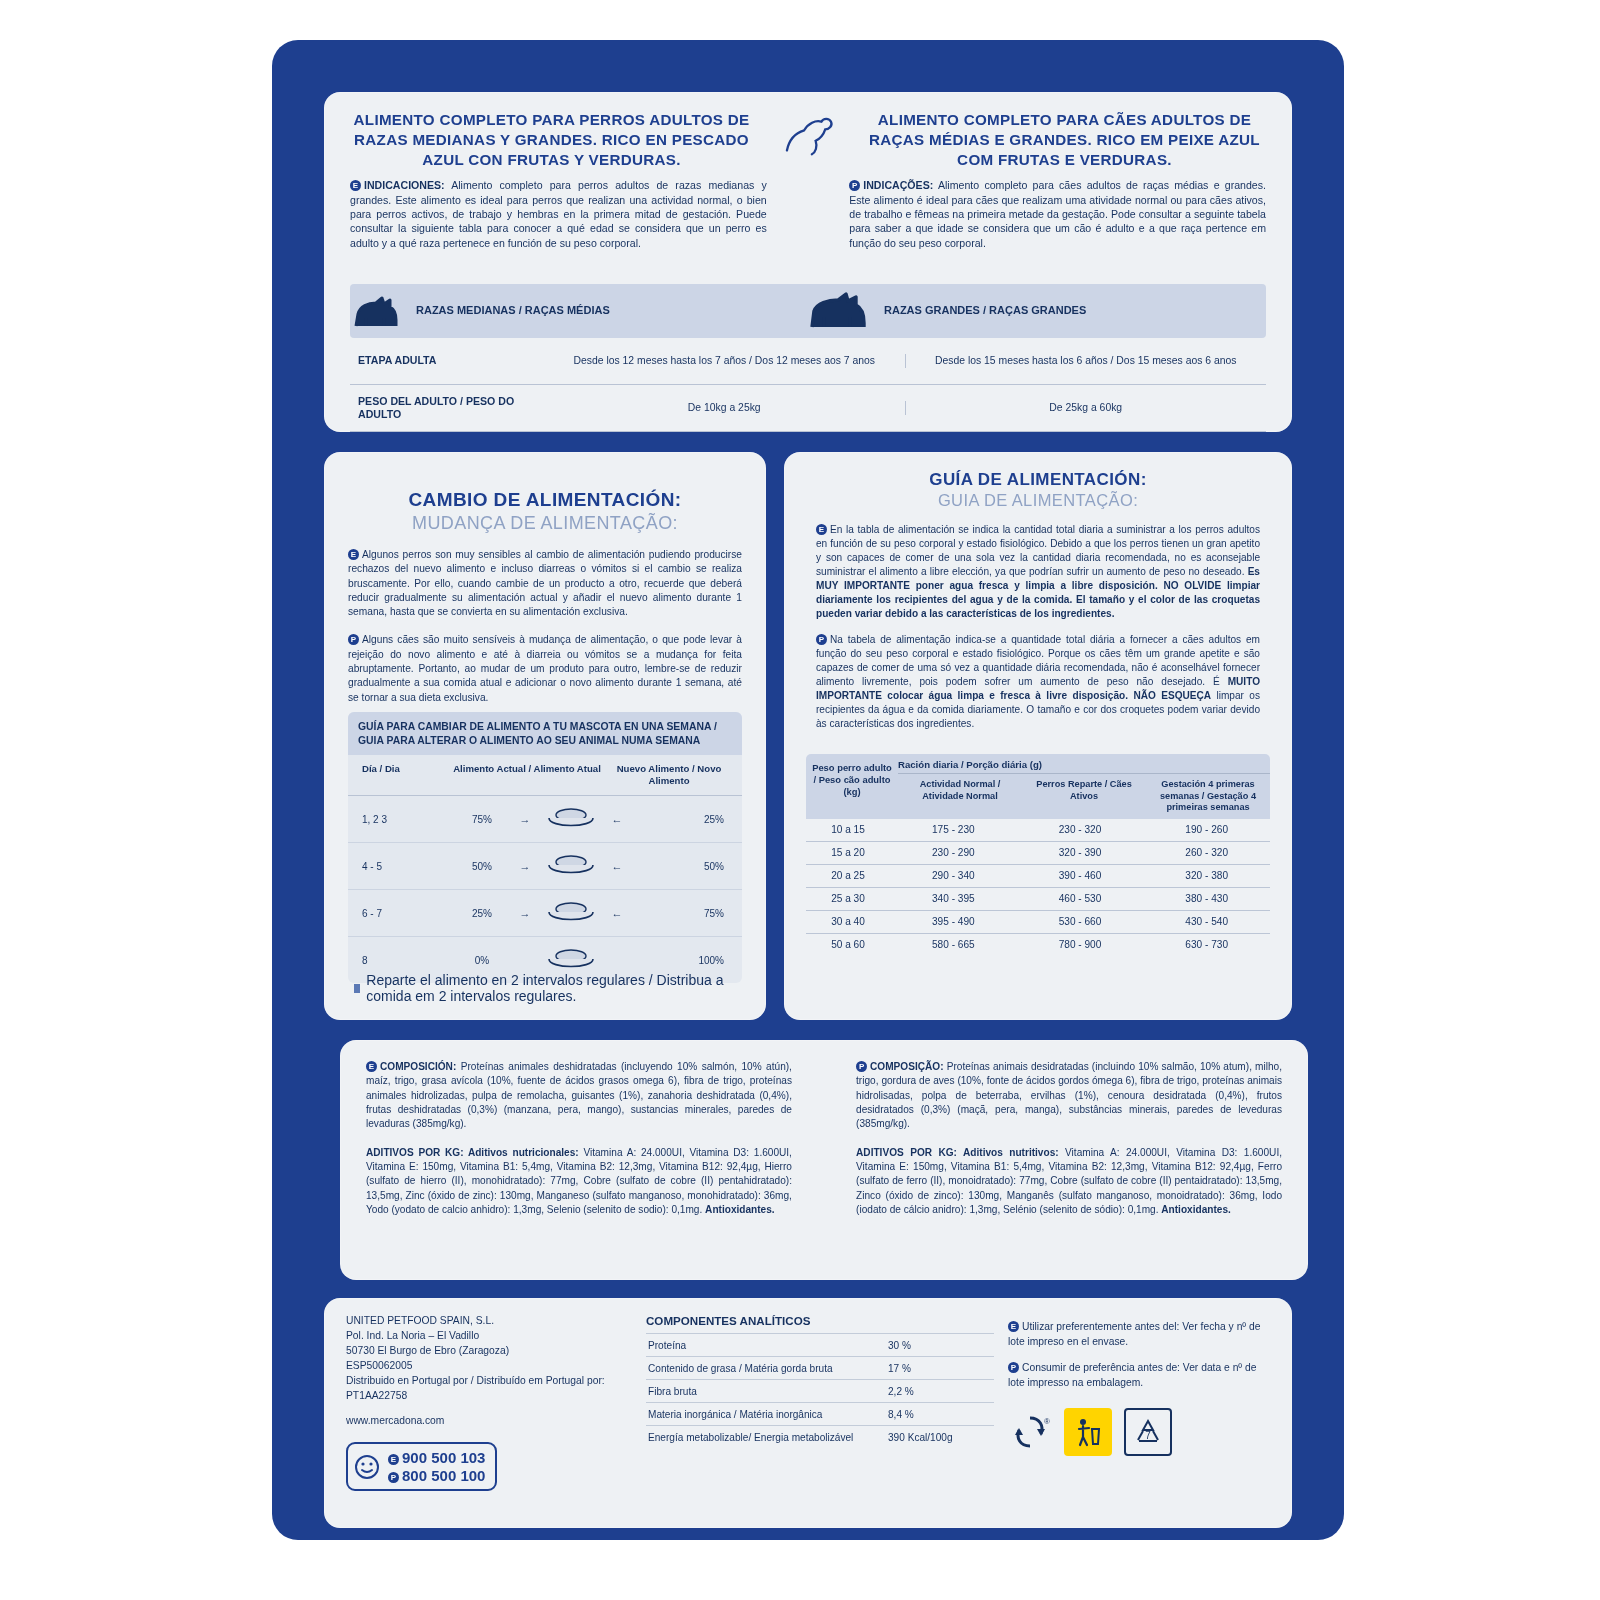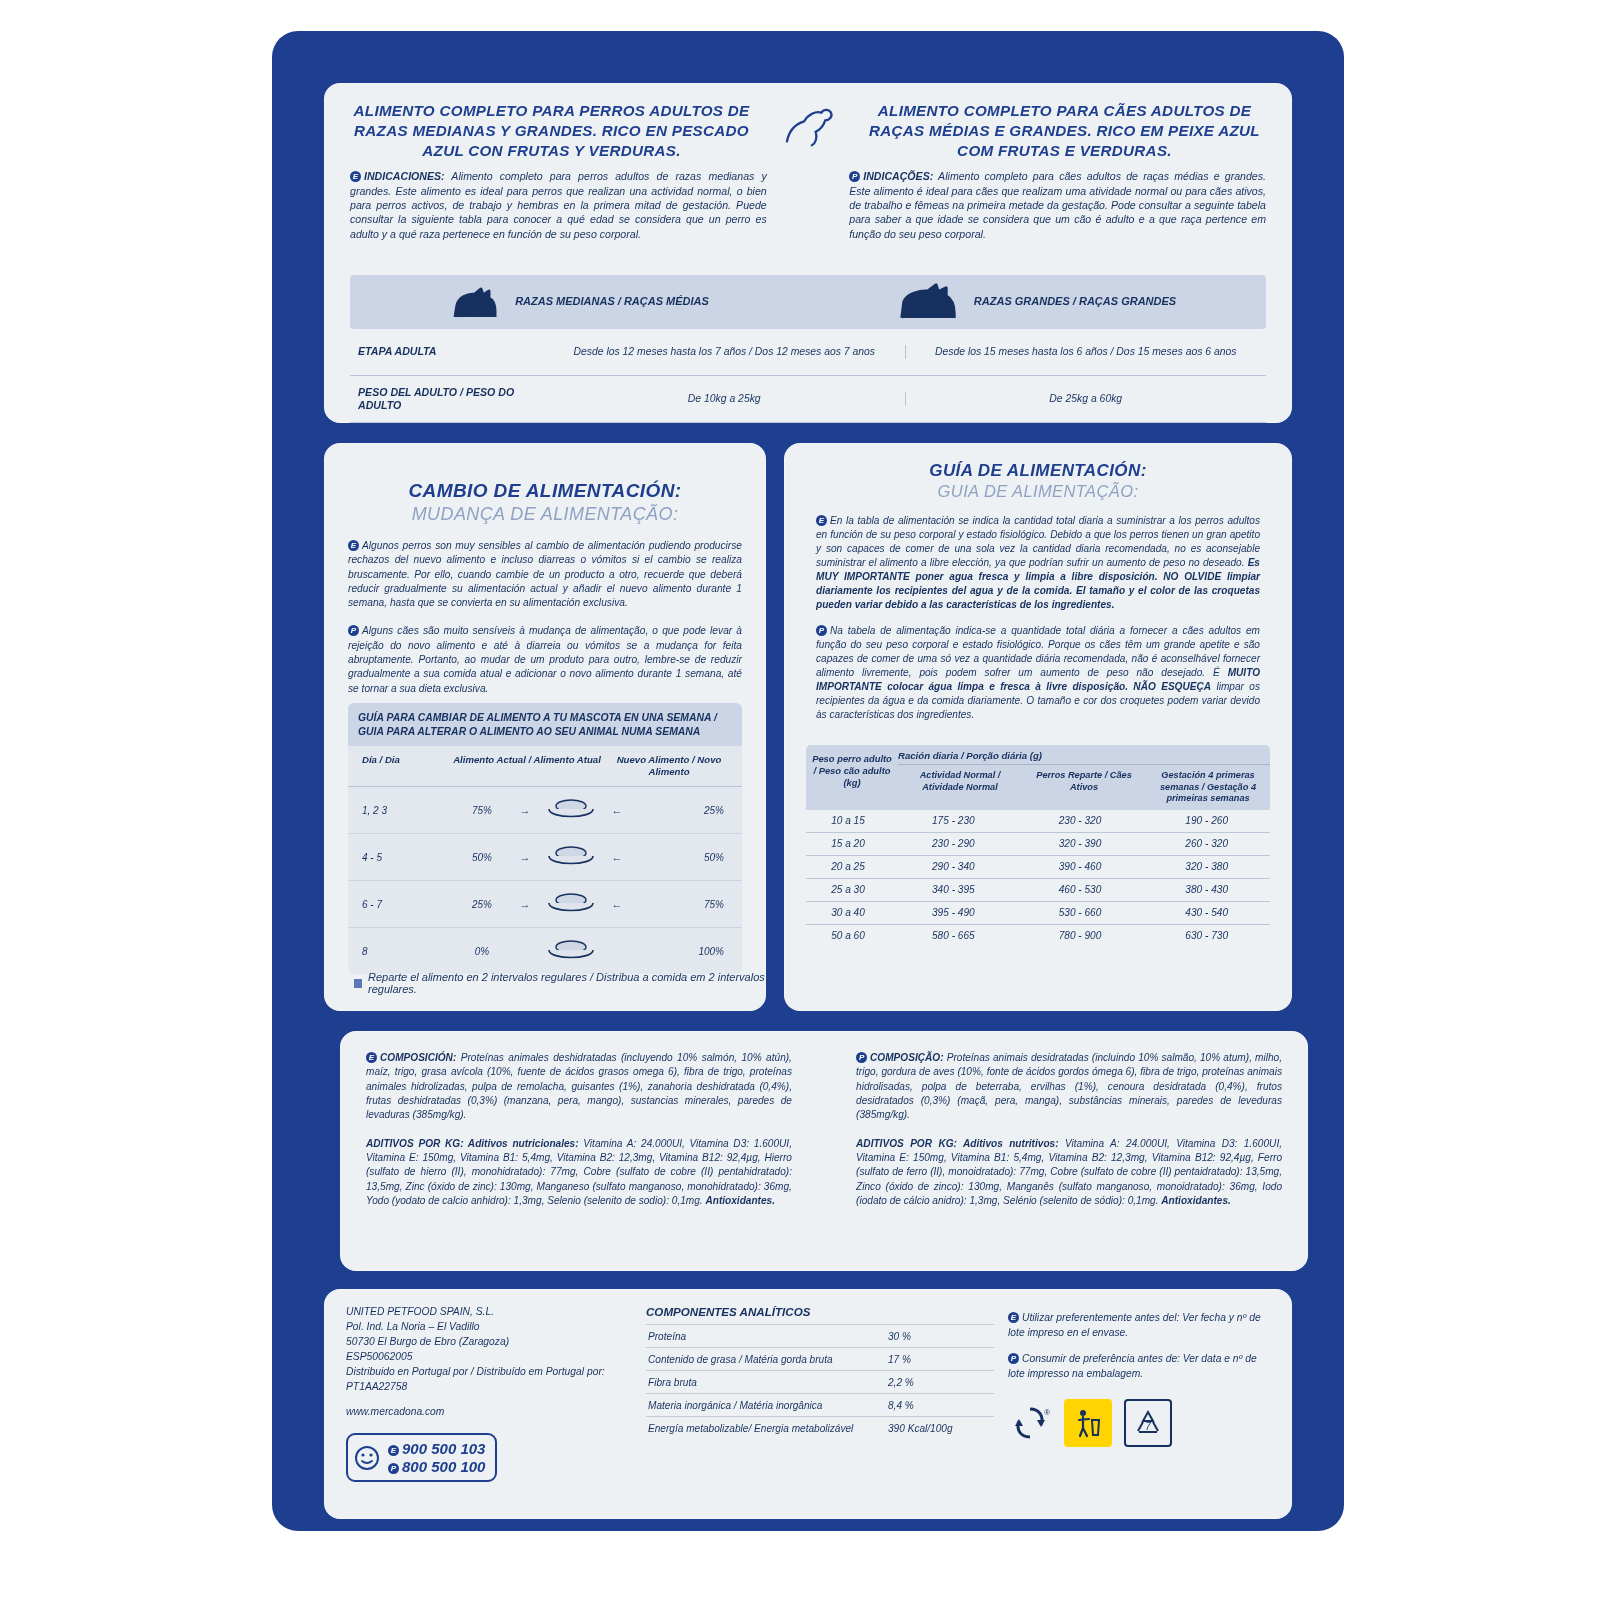--- a/index.html
+++ b/index.html
@@ -1,32 +1,32 @@
 <!DOCTYPE html>
 <html><head>
 <meta charset="utf-8">
 <style>
   html,body{margin:0;padding:0;background:#ffffff;}
   body{width:1600px;height:1600px;font-family:"Liberation Sans",sans-serif;overflow:hidden;}
-  .pack{position:absolute;left:272px;top:31px;width:1072px;height:1500px;background:#1e3f8f;border-radius:26px;font-style:italic;}
+  .pack{position:absolute;left:272px;top:40px;width:1072px;height:1500px;background:#1e3f8f;border-radius:26px;}
   .panel{position:absolute;background:#eef1f4;border-radius:16px;box-shadow:0 0 0 1px rgba(255,255,255,.25) inset;}
 
   
   #top{left:52px;top:52px;width:968px;height:340px;}
   .top-head{display:flex;justify-content:space-between;padding:18px 26px 0 26px;}
   .top-head .col{width:44%;text-align:center;font-size:15.2px;line-height:1.32;font-weight:bold;color:#1e3f8f;letter-spacing:.3px;}
   .dogsil{width:58px;height:46px;align-self:flex-start;margin-top:4px;}
   .ind{display:flex;justify-content:space-between;padding:8px 26px 0 26px;}
   .ind .col{width:45.5%;font-size:10.6px;line-height:1.36;color:#16315f;text-align:justify;}
   .flag{display:inline-block;width:11px;height:11px;border-radius:50%;background:#1e3f8f;color:#fff;font-size:8px;line-height:11px;text-align:center;font-weight:bold;margin-right:3px;vertical-align:1px;}
   .bold{font-weight:bold;}
   
   .breed{position:absolute;left:26px;top:192px;width:916px;}
   .breed .hdr{display:flex;background:#ccd5e6;border-radius:4px;height:54px;align-items:center;}
-  .breed .hdr .cell{flex:1;display:flex;align-items:center;justify-content:center;gap:14px;}
+  .breed .hdr .cell{flex:1;display:flex;align-items:center;justify-content:flex-start;gap:14px;}
   .breed .hdr .lbl{font-size:11px;font-weight:bold;color:#16315f;line-height:1.25;}
   .breed .row{display:flex;border-bottom:1px solid #b9c3d4;min-height:46px;align-items:center;}
   .breed .row .lab{width:186px;font-size:10.6px;font-weight:bold;color:#16315f;padding-left:8px;line-height:1.25;}
   .breed .row .v{flex:1;text-align:center;font-size:10.4px;color:#16315f;line-height:1.35;}
   .breed .row .v.sep{border-left:1px solid #b9c3d4;}
 
   
   #cambio{left:52px;top:412px;width:442px;height:568px;}
   #cambio .h1{font-size:19px;font-weight:bold;color:#1e3f8f;text-align:center;margin-top:37px;letter-spacing:.4px;}
   #cambio .h2{font-size:18px;color:#8fa2c4;text-align:center;margin-top:2px;letter-spacing:.4px;}
@@ -37,21 +37,21 @@
   .chg-hdr div{font-size:9.6px;font-weight:bold;color:#16315f;line-height:1.25;}
   .chg-hdr .c1{width:90px;padding-left:8px;}
   .chg-hdr .c2{width:150px;text-align:center;}
   .chg-hdr .c3{flex:1;text-align:center;}
   .chg-row{display:flex;align-items:center;height:46px;border-bottom:1px solid #ccd4e1;}
   .chg-row .c1{width:90px;padding-left:14px;font-size:10px;color:#16315f;}
   .chg-row .c2{width:60px;text-align:center;font-size:10px;color:#16315f;}
   .chg-row .arrow{width:26px;text-align:center;color:#16315f;font-size:11px;}
   .chg-row .bowl{width:66px;display:flex;justify-content:center;}
   .chg-row .c3{flex:1;text-align:right;padding-right:18px;font-size:10px;color:#16315f;}
-  .note{position:absolute;left:30px;bottom:16px;font-size:11px;color:#16315f;display:flex;gap:6px;align-items:center;}
+  .note{position:absolute;left:30px;bottom:16px;font-size:14px;color:#16315f;display:flex;gap:6px;align-items:center;}
   .note i{display:inline-block;width:9px;height:9px;background:#5b79b5;}
 
   
   #guia{left:512px;top:412px;width:508px;height:568px;}
   #guia .h1{font-size:17px;font-weight:bold;color:#1e3f8f;text-align:center;margin-top:18px;letter-spacing:.4px;}
   #guia .h2{font-size:16.5px;color:#8fa2c4;text-align:center;margin-top:1px;letter-spacing:.4px;}
   #guia .para{font-size:10.1px;line-height:1.38;color:#16315f;padding:0 32px;margin-top:13px;text-align:justify;}
   .ftable{position:absolute;left:22px;top:302px;width:464px;}
   .ftable .r0{display:flex;background:#ccd5e6;border-radius:5px 5px 0 0;}
   .ftable .r0 .w{width:84px;font-size:9.4px;font-weight:bold;color:#16315f;padding:8px 4px;line-height:1.3;text-align:center;}

